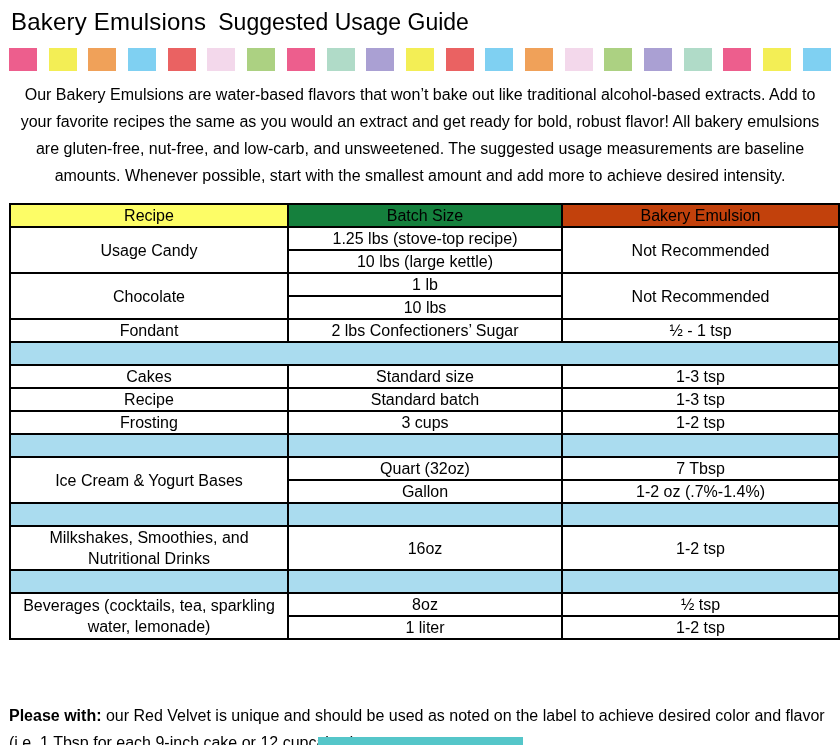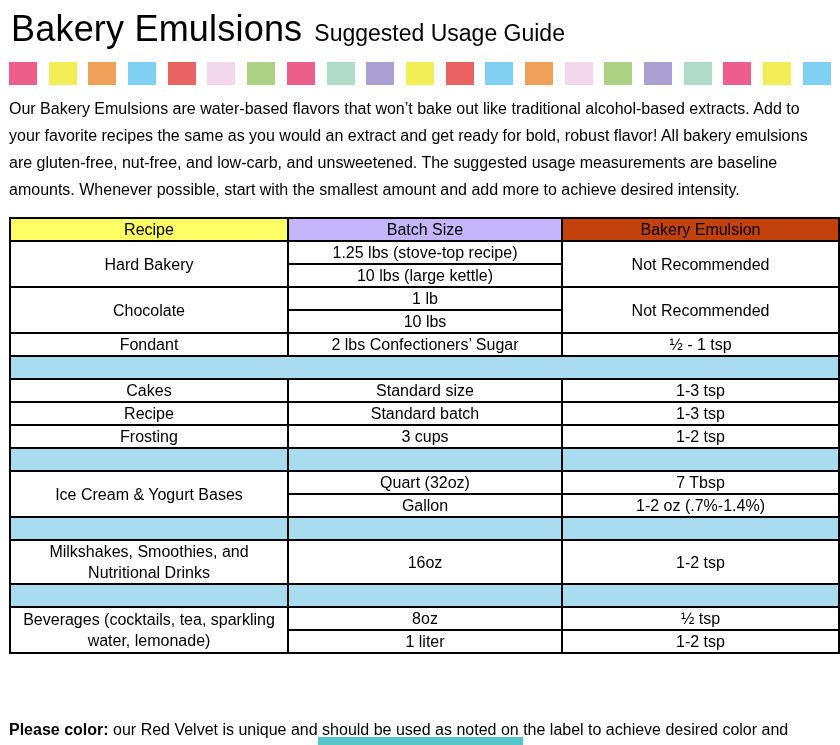--- a/index.html
+++ b/index.html
@@ -6,46 +6,46 @@
   html,body { background:#ffffff; }
   body {
     width:840px; height:745px;
     font-family:"Liberation Sans", sans-serif;
     color:#000; position:relative; overflow:hidden;
   }
   .page { padding:8px 9px 0 9px; }
 
   
   .title-row { white-space:nowrap; margin-left:2px; }
-  .title-main { font-size:36px; font-weight:500; letter-spacing:0.2px; }
+  .title-main { font-size:24px; font-weight:500; letter-spacing:0.2px; }
   .title-sub  { font-size:23px; font-weight:500; margin-left:12px; }
 
   
   .strip { display:flex; justify-content:space-between; margin-top:12px; }
   .strip .sq { width:28px; height:23px; flex:0 0 auto; }
 
   
-  .intro { margin-top:10px; font-size:16px; line-height:27px; text-align:left; }
+  .intro { margin-top:10px; font-size:16px; line-height:27px; text-align:center; }
 
   
   table.usage {
     width:829px; margin-top:14px;
     border-collapse:collapse; table-layout:fixed;
     font-size:16px; text-align:center;
   }
   table.usage td, table.usage th {
     border:2px solid #000; padding:0 4px;
     font-weight:normal; line-height:21px; vertical-align:middle;
   }
   table.usage tr { height:23px; }
   tr.row-tall { height:46px;margin-left:40px; }
   tr.row-blue { height:22px; }
   td.blue { background:#aadcef; }
   th.hy { background:#fdfd66; }
-  th.hg { background:#c4b5fd; }
+  th.hg { background:#15803d; }
   th.ho { background:#c2410c; }
 
   
   .note { margin-top:62px; font-size:16px; line-height:27px; }
   .note b { font-weight:bold; }
 
   
   .bottom-bar {
     position:absolute; bottom:0; left:318px;
     width:205px; height:8px;
@@ -92,21 +92,21 @@
         <col style="width:274px">
         <col style="width:277px">
     </colgroup>
     <tbody id="usage-tbody">
         <tr class="row-head">
           <th class="hy">Recipe</th>
           <th class="hg">Batch Size</th>
           <th class="ho">Bakery Emulsion</th>
         </tr>
         <tr>
-          <td rowspan="2">Hard Bakery</td>
+          <td rowspan="2">Usage Candy</td>
           <td>1.25 lbs (stove-top recipe)</td>
           <td rowspan="2">Not Recommended</td>
         </tr>
         <tr>
           <td>10 lbs (large kettle)</td>
         </tr>
         <tr>
           <td rowspan="2">Chocolate</td>
           <td>1 lb</td>
           <td rowspan="2">Not Recommended</td>
@@ -171,17 +171,17 @@
           <td>8oz</td>
           <td>½ tsp</td>
         </tr>
         <tr>
           <td>1 liter</td>
           <td>1-2 tsp</td>
         </tr>
       </tbody>
   </table>
 
-  <p class="note"><b>Please color:</b><span> our Red Velvet is unique and should be used as noted on the label to achieve desired color and flavor (i.e. 1 Tbsp for each 9-inch cake or 12 cupcakes).</span></p>
+  <p class="note"><b>Please with:</b><span> our Red Velvet is unique and should be used as noted on the label to achieve desired color and flavor (i.e. 1 Tbsp for each 9-inch cake or 12 cupcakes).</span></p>
 
 </div>
 
 <div class="bottom-bar" id="bottom-bar" style="background: rgb(85, 198, 201);"></div>
 
 </body></html>

